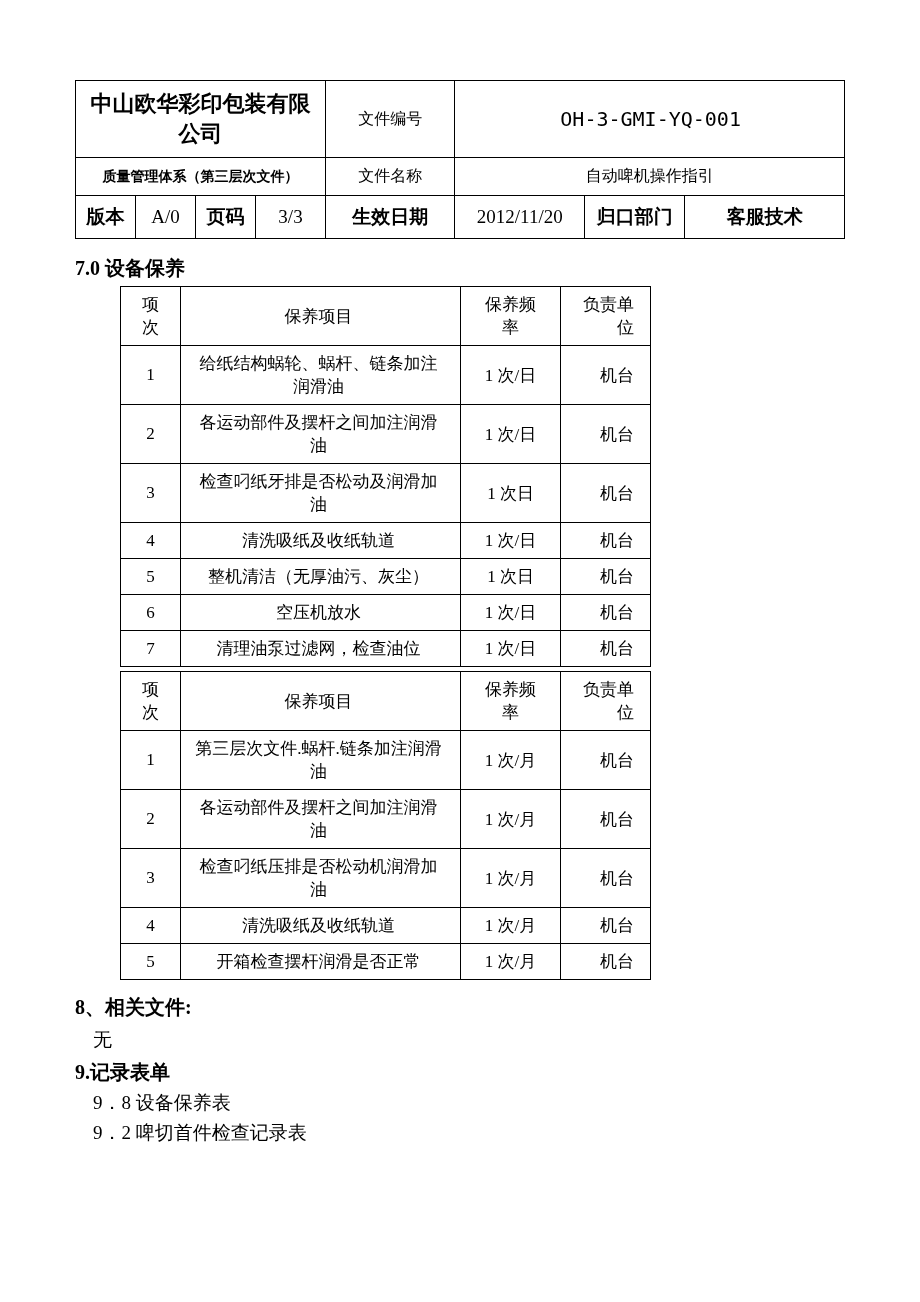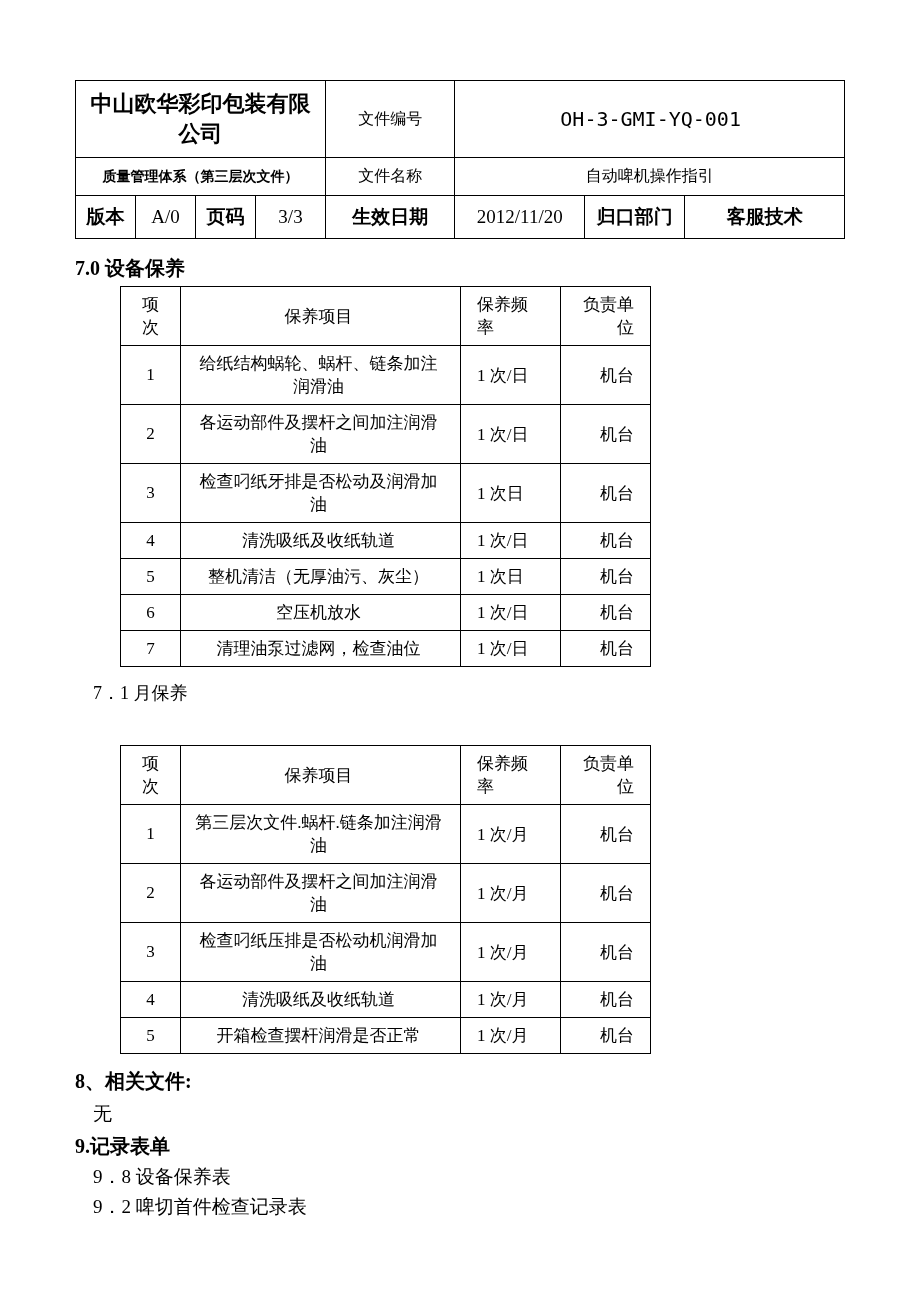--- a/index.html
+++ b/index.html
@@ -48,21 +48,21 @@
     }
     .maint-table th, .maint-table td {
       border: 1px solid #000;
       padding: 6px 16px;
       font-size: 17px;
       font-weight: normal;
       vertical-align: middle;
     }
     .maint-table .col-seq { width: 60px; text-align: center; }
     .maint-table .col-item { width: 280px; text-align: center; padding-left: 12px; }
-    .maint-table .col-freq { width: 100px; text-align: left; }
+    .maint-table .col-freq { width: 100px; text-align: center; }
     .maint-table .col-unit { width: 90px; text-align: right; }
 
     .related-none {
       margin: 6px 0 4px 18px;
       font-size: 19px;
     }
     .rec-item {
       margin: 4px 0 0 18px;
       font-size: 19px;
     }
@@ -150,21 +150,20 @@
         </tr>
         <tr>
           <td class="col-seq">7</td>
           <td class="col-item">清理油泵过滤网，检查油位</td>
           <td class="col-freq">1 次/日</td>
           <td class="col-unit">机台</td>
         </tr>
       </tbody>
   </table>
 
-  <div class="sub-heading" style="margin-top:14px;margin-bottom:40px;">7．1 月保养</div>
 
   <table class="maint-table">
     <thead>
       <tr>
         <th class="col-seq">项次</th>
         <th class="col-item">保养项目</th>
         <th class="col-freq">保养频率</th>
         <th class="col-unit">负责单位</th>
       </tr>
     </thead>

